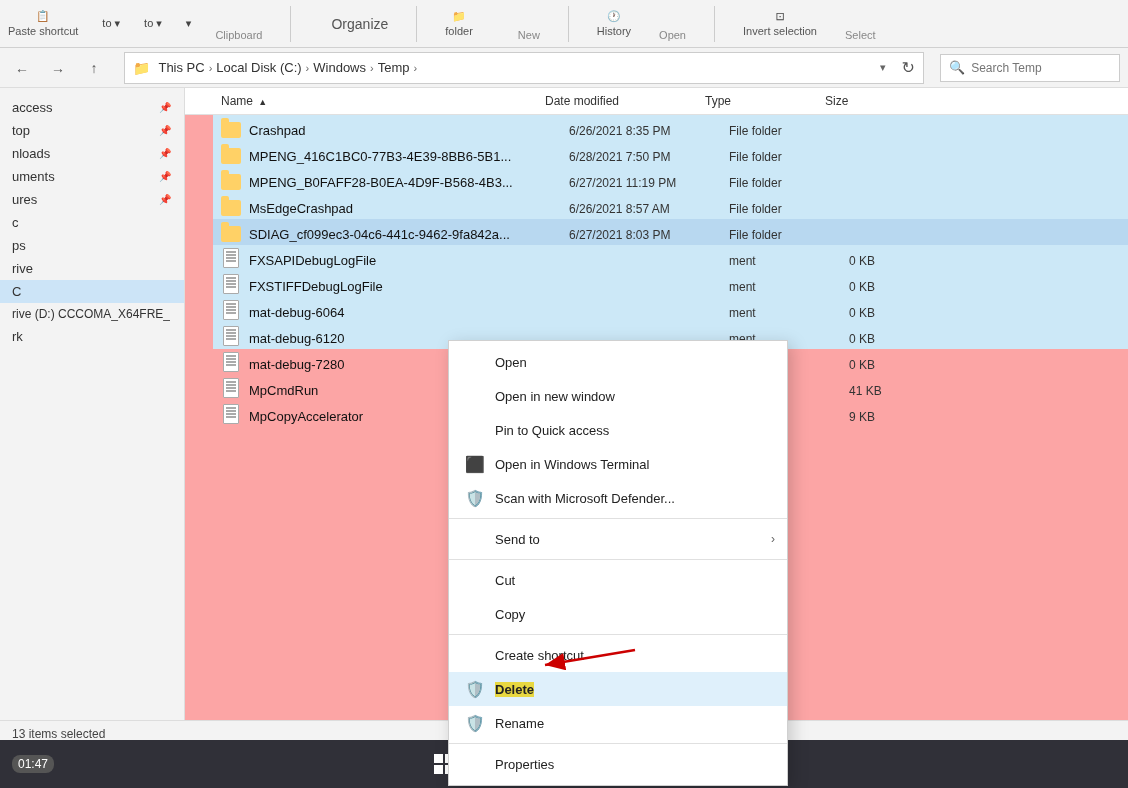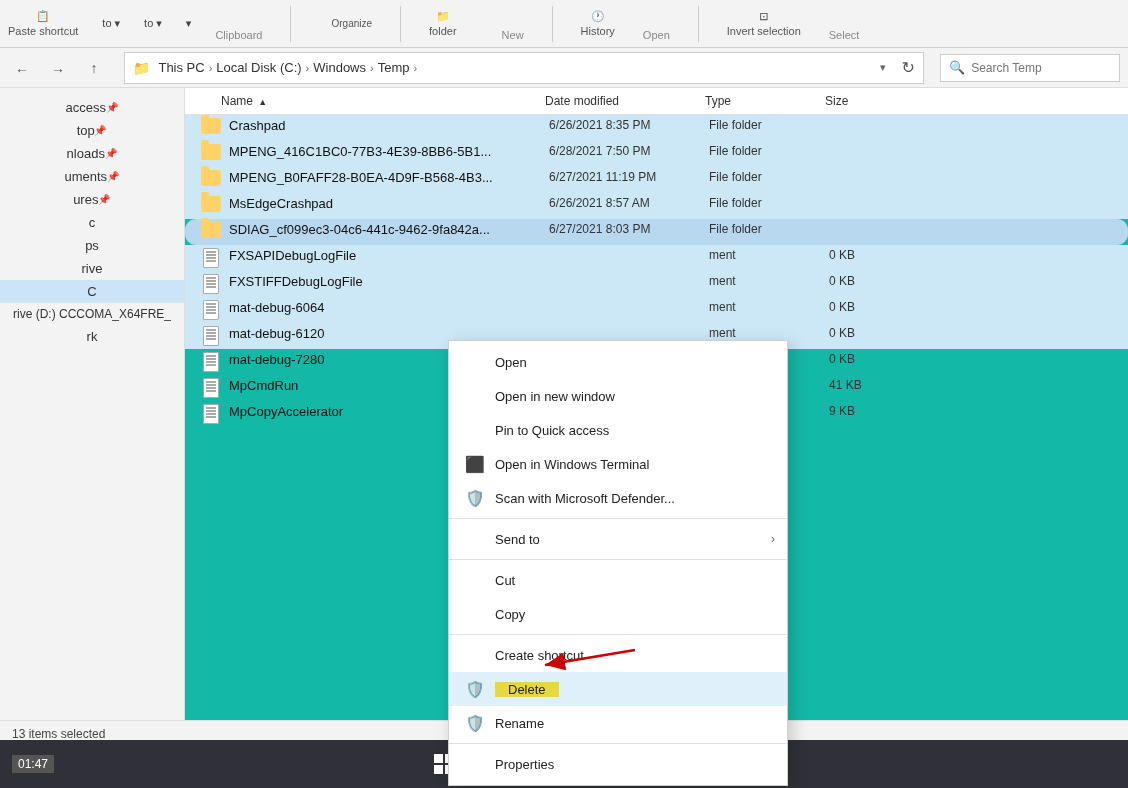--- a/index.html
+++ b/index.html
@@ -78,56 +78,57 @@
       padding: 8px 0;
       overflow-y: auto;
     }
     .sidebar-item {
       padding: 4px 12px;
       cursor: pointer;
       font-size: 13px;
       color: #333;
       display: flex;
       align-items: center;
-      justify-content: center;
+      justify-content: space-between;
       white-space: nowrap;
     }
     .sidebar-item.selected { background: #cce4f7; }
     .sidebar-item .pin-icon { font-size: 10px; color: #666; }
 
     
     .file-list {
       flex: 1;
-      background: #14b8a6;
+      background: #fca5a5;
       overflow-y: auto;
     }
     .file-list-header {
       display: flex;
       align-items: center;
       background: white;
       border-bottom: 1px solid #e0e0e0;
       padding: 6px 0;
       position: sticky;
       top: 0;
       z-index: 2;
     }
     .col-name { width: 360px; padding-left: 36px; font-size: 12px; color: #333; cursor: pointer; }
     .col-date { width: 160px; font-size: 12px; color: #333; }
     .col-type { width: 120px; font-size: 12px; color: #333; }
     .col-size { width: 80px; font-size: 12px; color: #333; }
 
     .file-row {
       display: flex;
-      align-items: flex-start;
-      padding: 3px 8px;
+      align-items: flex-end;
+      padding: 3px 0;
       cursor: pointer;
       min-height: 26px;
+      margin-left: 28px;
     }
     .file-row.selected { background: #cce8f7; }
-    .file-row.highlighted { background: #b8d8f0; border-radius: 11px; }
+    .file-row.highlighted { background: #b8d8f0; }
 
     .file-icon {
       width: 36px;
       display: flex;
       align-items: center;
       justify-content: center;
       flex-shrink: 0;
     }
     .folder-icon {
       width: 20px;
@@ -192,21 +193,21 @@
       justify-content: center;
       gap: 16px;
     }
     .taskbar-clock {
       position: absolute;
       left: 12px;
       background: #555;
       color: white;
       font-size: 12px;
       padding: 2px 6px;
-      border-radius: 0;
+      border-radius: 8px;
     }
     .taskbar-icon {
       width: 32px;
       height: 32px;
       display: flex;
       align-items: center;
       justify-content: center;
       cursor: pointer;
       color: white;
       font-size: 20px;
@@ -299,21 +300,21 @@
     <span>to ▾</span>
   </div>
   <div class="toolbar-group">
     <span>to ▾</span>
   </div>
   <div class="toolbar-group">
     <span>▾</span>
   </div>
   <span class="section-label" style="font-size:11px;color:#888;align-self:flex-end;margin-bottom:2px;">Clipboard</span>
   <div class="toolbar-divider"></div>
-  <span style="font-size:10px;color:#555;padding-left:12px;">Organize</span>
+  <span style="font-size:14px;color:#555;padding-left:12px;">Organize</span>
   <div class="toolbar-divider"></div>
   <div class="toolbar-group">
     <span>📁</span>
     <span class="label">folder</span>
   </div>
   <span class="section-label" style="font-size:11px;color:#888;align-self:flex-end;margin-bottom:2px;margin-left:21px;">New</span>
   <div class="toolbar-divider"></div>
   <div class="toolbar-group">
     <span>🕐</span>
     <span class="label">History</span>
@@ -564,21 +565,21 @@
     <div class="ctx-icon"></div>
     <span>Copy</span>
   </div>
   <div class="ctx-separator"></div>
   <div class="ctx-item">
     <div class="ctx-icon"></div>
     <span>Create shortcut</span>
   </div>
   <div class="ctx-item highlighted" style="background:#dff0fb;">
     <div class="ctx-icon" style="font-size:16px;">🛡️</div>
-    <span style="background:#e8d840;padding:0 13px;font-weight:400;">Delete</span>
+    <span style="background:#e8d840;padding:0 0;font-weight:700;">Delete</span>
   </div>
   <div class="ctx-item">
     <div class="ctx-icon" style="font-size:16px;">🛡️</div>
     <span>Rename</span>
   </div>
   <div class="ctx-separator"></div>
   <div class="ctx-item">
     <div class="ctx-icon"></div>
     <span>Properties</span>
   </div>

